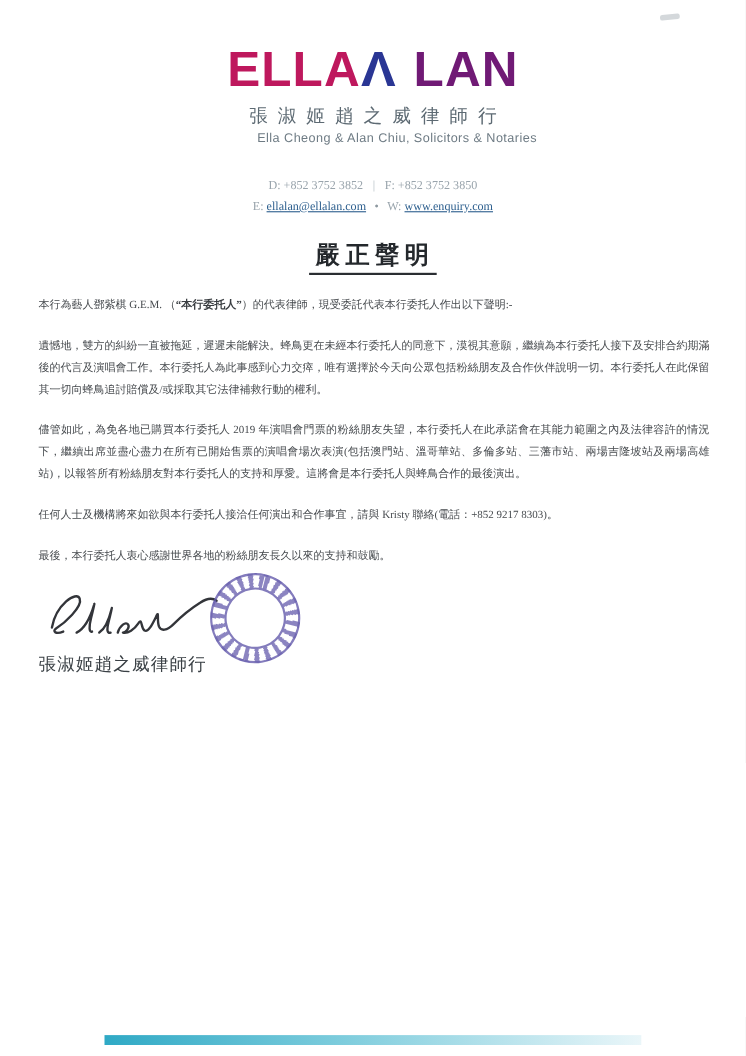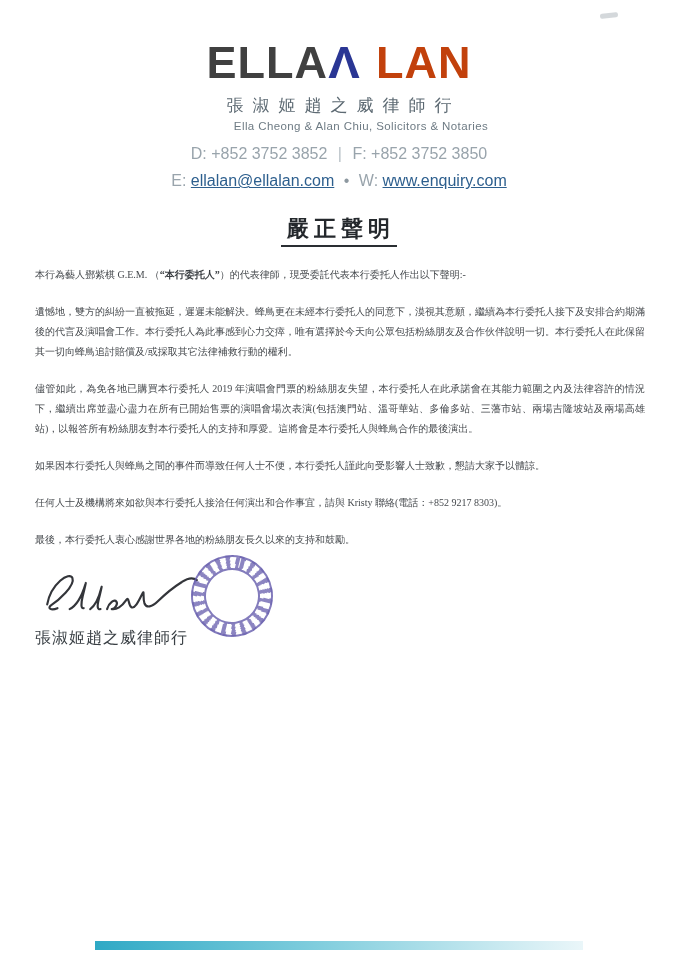--- a/index.html
+++ b/index.html
@@ -6,29 +6,29 @@
   html,body { background:#e9e9e9; }
   .page {
     position:relative; width:678px; height:960px; margin:0 auto;
     background:#ffffff; overflow:hidden;
     font-family:"Liberation Serif","DejaVu Serif",serif;
     color:#45494d;
   }
   
   .header { text-align:center; padding-top:40px; }
   .logo { font-family:"Liberation Sans","DejaVu Sans",sans-serif; font-weight:800; font-size:45px; line-height:1; letter-spacing:1px; }
-  .logo .ella   { color:#404040; }
+  .logo .ella   { color:#be185d; }
   .logo .lambda { color:#2a3694; margin:0 1px; display:inline-block; transform:scaleX(1.05); }
-  .logo .lan    { color:#c2410c;margin-left:15px; }
+  .logo .lan    { color:#701a75;margin-left:15px; }
   .firm-cn { margin-top:9px; font-size:17px; letter-spacing:9px; padding-left:9px; color:#5d6a73;
              font-family:"Liberation Sans","DejaVu Sans",sans-serif; font-weight:500; }
   .firm-en { margin-top:3px; font-size:11.5px; color:#6e7b84; letter-spacing:.4px;
              font-family:Liberation Sans, sans-serif;margin-left:44px; }
-  .contact { margin-top:8px; font-size:16px; color:#99a4ac; line-height:1.7;
-             font-family:Liberation Sans, sans-serif; }
+  .contact { margin-top:28px; font-size:11px; color:#99a4ac; line-height:1.7;
+             font-family:Liberation Serif, serif; }
   .contact .sep { margin:0 6px; color:#b7c0c6; }
   .contact .dot { margin:0 5px; color:#8d98a0; }
   .link { color:#2d5f8e; text-decoration:underline; cursor:pointer; }
   
   .title-row { text-align:center; margin-top:20px; }
   .title { display:inline-block; font-size:22px; font-weight:bold; color:#24282c;
            letter-spacing:5px; border-bottom:2px solid #2a2e32; padding:0 2px 1px 6px; }
   
   .body { margin:18px 33px 0 35px; font-size:10px; line-height:20px; }
   .body p { margin:0 0 17px 0; text-align:justify; }
@@ -83,21 +83,20 @@
   </div>
 
   <div class="title-row">
     <span class="title">嚴正聲明</span>
   </div>
 
   <div class="body">
       <p><span>本行為藝人鄧紫棋 G.E.M. （</span><span class="b">“本行委托人”</span><span>）的代表律師，現受委託代表本行委托人作出以下聲明:-</span></p>
       <p><span>遺憾地，雙方的糾紛一直被拖延，遲遲未能解決。蜂鳥更在未經本行委托人的同意下，漠視其意願，繼續為本行委托人接下及安排合約期滿後的代言及演唱會工作。本行委托人為此事感到心力交瘁，唯有選擇於今天向公眾包括粉絲朋友及合作伙伴說明一切。本行委托人在此保留其一切向蜂鳥追討賠償及/或採取其它法律補救行動的權利。</span></p>
       <p><span>儘管如此，為免各地已購買本行委托人 2019 年演唱會門票的粉絲朋友失望，本行委托人在此承諾會在其能力範圍之內及法律容許的情況下，繼續出席並盡心盡力在所有已開始售票的演唱會場次表演(包括澳門站、溫哥華站、多倫多站、三藩市站、兩場吉隆坡站及兩場高雄站)，以報答所有粉絲朋友對本行委托人的支持和厚愛。這將會是本行委托人與蜂鳥合作的最後演出。</span></p>
-      <p><span>如果因本行委托人與蜂鳥之間的事件而導致任何人士不便，本行委托人謹此向受影響人士致歉，懇請大家予以體諒。</span></p>
       <p><span>任何人士及機構將來如欲與本行委托人接洽任何演出和合作事宜，請與 Kristy 聯絡(電話：+852 9217 8303)。</span></p>
       <p><span>最後，本行委托人衷心感謝世界各地的粉絲朋友長久以來的支持和鼓勵。</span></p>
     </div>
 
   <div class="sig-block">
     <div class="stamp"></div>
     <svg class="signature-svg" viewBox="0 0 175 62">
       <g fill="none" stroke="#33353a" stroke-width="2.3" stroke-linecap="round" stroke-linejoin="round">
         <path d="M7 40 C11 18 31 4 34 12 C37 20 19 36 11 41 C7 44 11 47 18 44"></path>
         <path d="M31 45 C39 41 45 28 48 18 C49 14 47 23 45 31 C43 39 43 45 46 44"></path>

